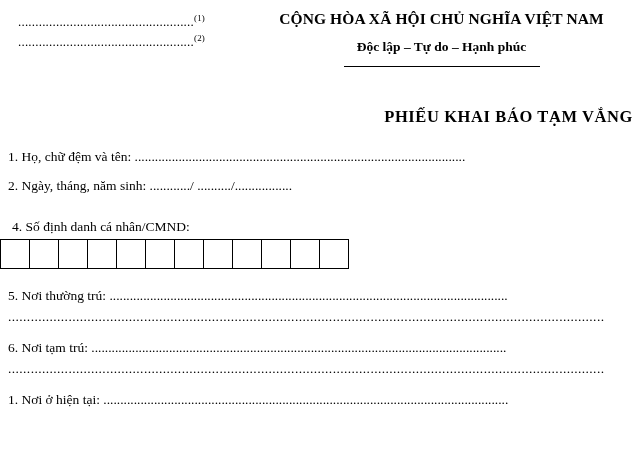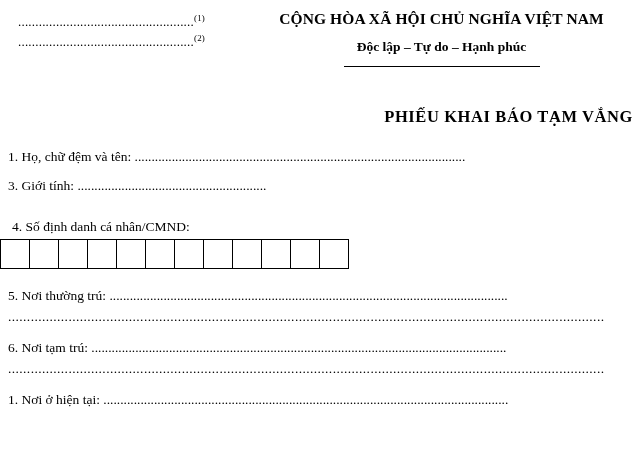--- a/index.html
+++ b/index.html
@@ -155,21 +155,21 @@
       <div class="country">CỘNG HÒA XÃ HỘI CHỦ NGHĨA VIỆT NAM</div>
       <div class="motto">Độc lập – Tự do – Hạnh phúc</div>
       <div class="motto-rule"></div>
     </div>
   </div>
 
   <div class="doc-title">PHIẾU KHAI BÁO TẠM VẮNG</div>
 
   <div class="fields">
     <div class="field">1. Họ, chữ đệm và tên: ..................................................................................................</div>
-    <div class="field">3. Giới tính: ........................................................</div>
+    <div class="field">2. Ngày, tháng, năm sinh: ............/ ........../.................</div>
   </div>
 
   <div class="field-id">
     <div class="field-id-label">4. Số định danh cá nhân/CMND:</div>
     <div class="id-boxes">
       <div class="id-box"></div>
       <div class="id-box"></div>
       <div class="id-box"></div>
       <div class="id-box"></div>
       <div class="id-box"></div>

